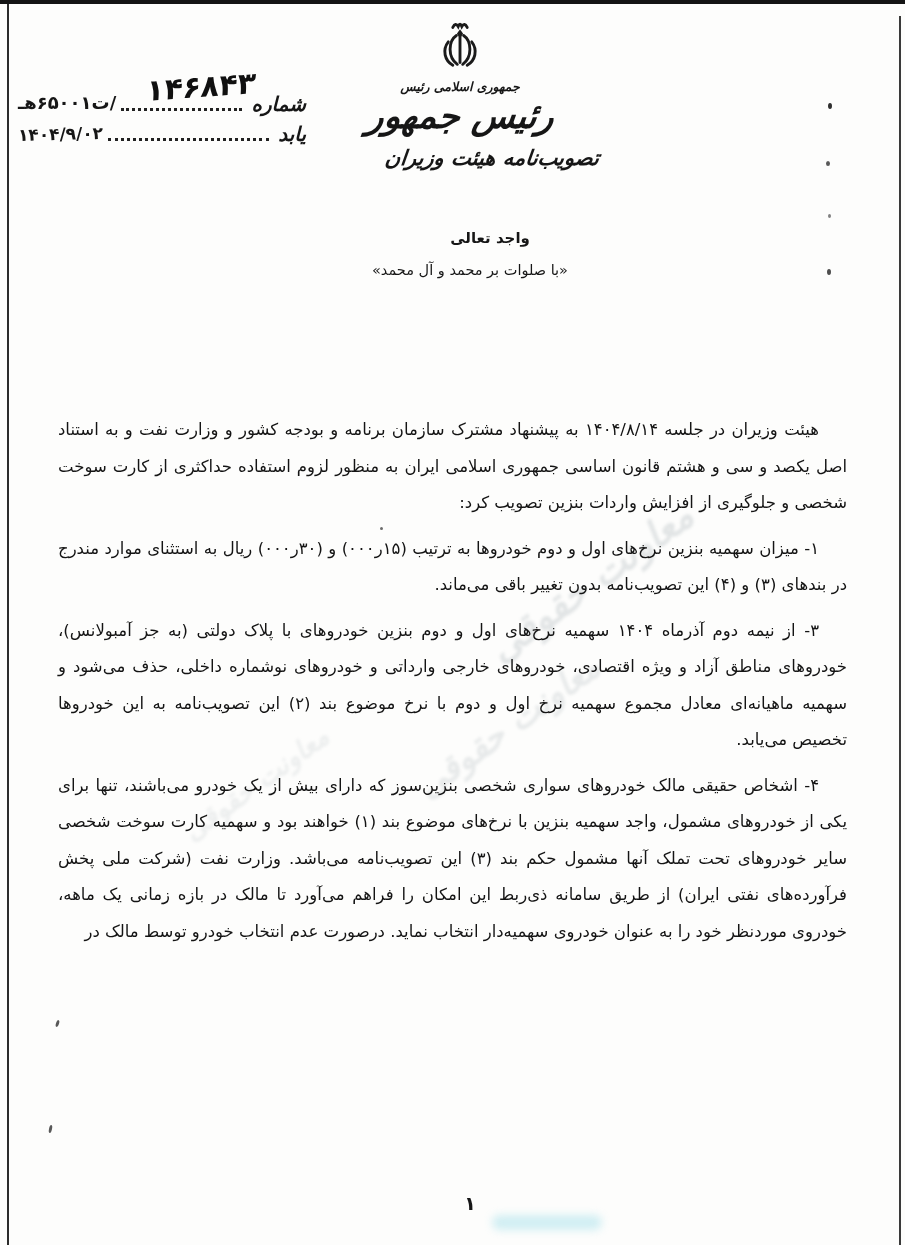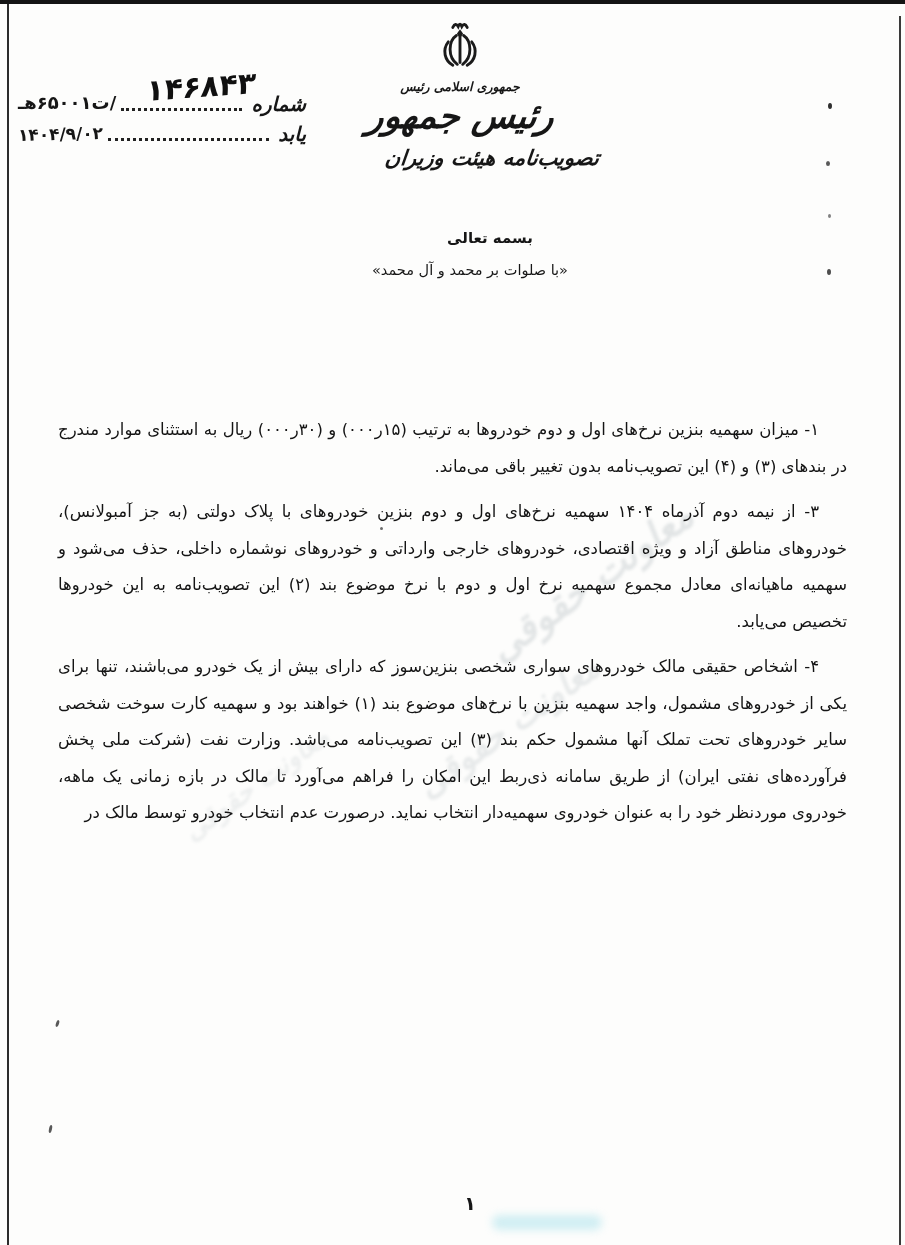--- a/index.html
+++ b/index.html
@@ -110,25 +110,26 @@
       <span class="stamp-suffix">/ت۶۵۰۰۱هـ</span>
       <span class="hw-number">۱۴۶۸۴۳</span>
     </div>
     <div class="stamp-row">
       <span class="stamp-label">یابد</span>
       <span class="dots"></span>
       <span class="hw-date">۱۴۰۴/۹/۰۲</span>
     </div>
   </div>
 
-  <div class="basmala">بسمه تعالی</div>
+  <div class="basmala">واجد تعالی</div>
   <div class="salawat">«با صلوات بر محمد و آل محمد»</div>
 
 
   <div class="bodytext">
+    <p>هیئت وزیران در جلسه ۱۴۰۴/۸/۱۴ به پیشنهاد مشترک سازمان برنامه و بودجه کشور و وزارت نفت و به استناد اصل یکصد و سی و هشتم قانون اساسی جمهوری اسلامی ایران به منظور لزوم استفاده حداکثری از کارت سوخت شخصی و جلوگیری از افزایش واردات بنزین تصویب کرد:</p>
     <p>۱- میزان سهمیه بنزین نرخ‌های اول و دوم خودروها به ترتیب (۱۵ر۰۰۰) و (۳۰ر۰۰۰) ریال به استثنای موارد مندرج در بندهای (۳) و (۴) این تصویب‌نامه بدون تغییر باقی می‌ماند.</p>
     <p>۳- از نیمه دوم آذرماه ۱۴۰۴ سهمیه نرخ‌های اول و دوم بنزین خودروهای با پلاک دولتی (به جز آمبولانس)، خودروهای مناطق آزاد و ویژه اقتصادی، خودروهای خارجی وارداتی و خودروهای نوشماره داخلی، حذف می‌شود و سهمیه ماهیانه‌ای معادل مجموع سهمیه نرخ اول و دوم با نرخ موضوع بند (۲) این تصویب‌نامه به این خودروها تخصیص می‌یابد.</p>
     <p>۴- اشخاص حقیقی مالک خودروهای سواری شخصی بنزین‌سوز که دارای بیش از یک خودرو می‌باشند، تنها برای یکی از خودروهای مشمول، واجد سهمیه بنزین با نرخ‌های موضوع بند (۱) خواهند بود و سهمیه کارت سوخت شخصی سایر خودروهای تحت تملک آنها مشمول حکم بند (۳) این تصویب‌نامه می‌باشد. وزارت نفت (شرکت ملی پخش فرآورده‌های نفتی ایران) از طریق سامانه ذی‌ربط این امکان را فراهم می‌آورد تا مالک در بازه زمانی یک ماهه، خودروی موردنظر خود را به عنوان خودروی سهمیه‌دار انتخاب نماید. درصورت عدم انتخاب خودرو توسط مالک در</p>
   </div>
 
   <div class="smudge"></div>
   <div class="page-num">۱</div>
 
   <div class="speck s1"></div>
   <div class="speck s2"></div>

